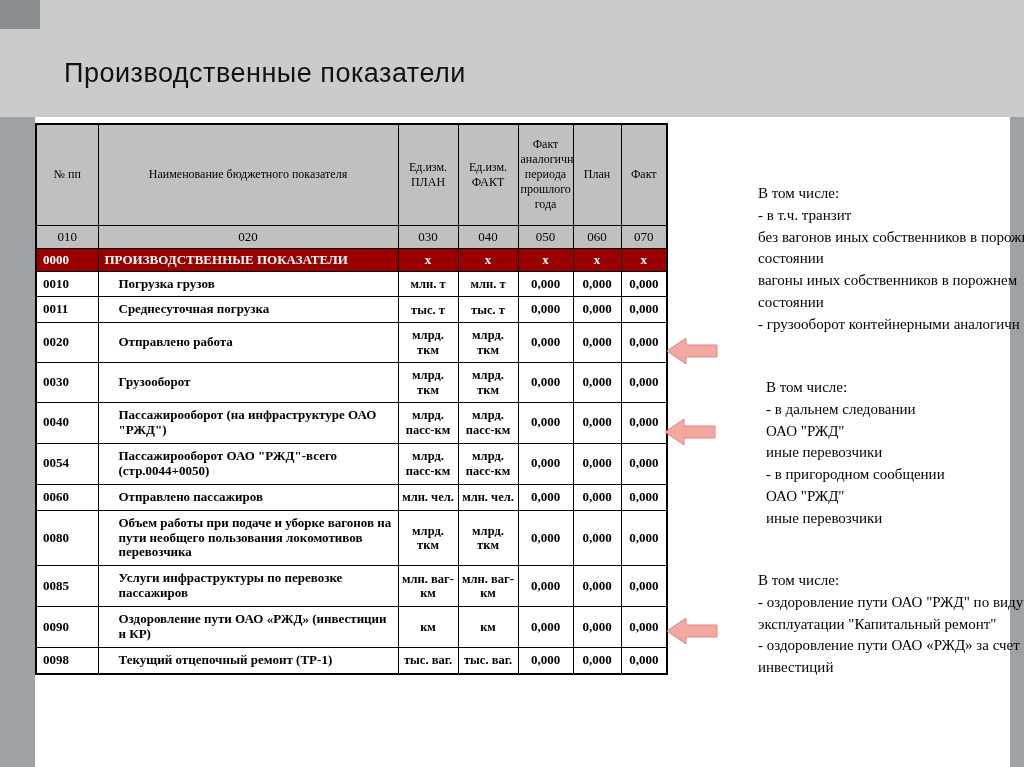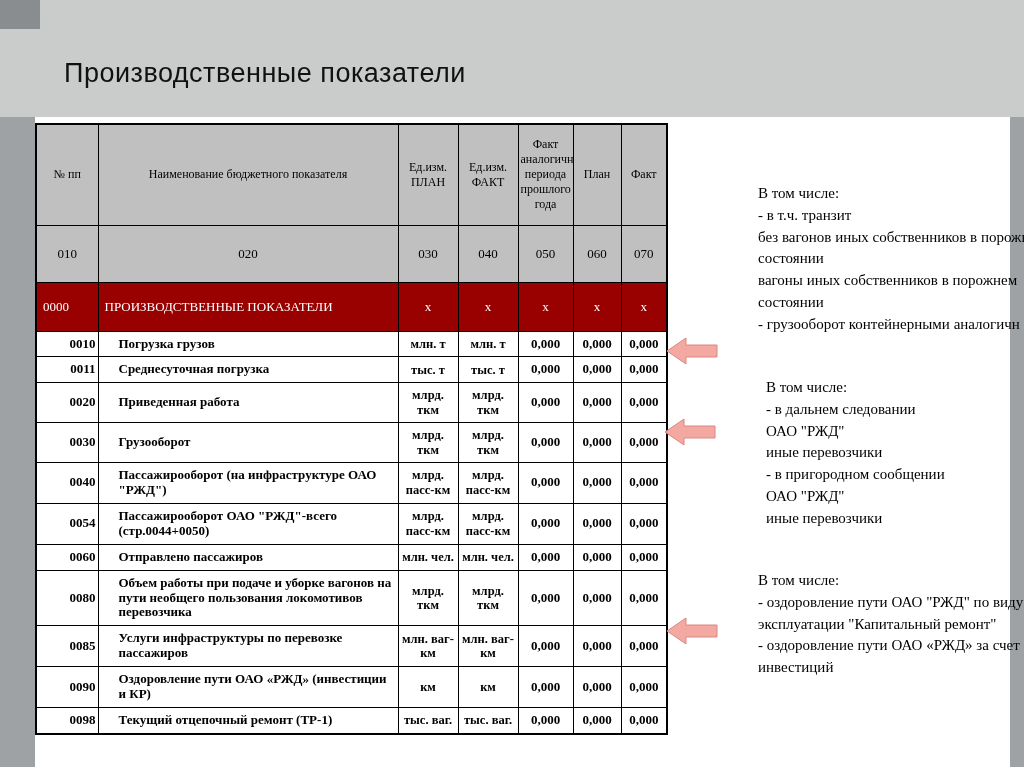--- a/index.html
+++ b/index.html
@@ -45,35 +45,35 @@
   }
   table.indicators { border: 2px solid #000000; }
   thead th {
     background: var(--header-bg, #c0c0c0);
     font-weight: normal; font-size: 12px; line-height: 1.25;
     height: 101px; vertical-align: middle; text-align: center;
     padding: 2px;
   }
   tr.code-row td {
     background: var(--header-bg, #c0c0c0);
-    text-align: center; font-size: 13px; padding: 20px 2px;
+    text-align: center; font-size: 13px; padding: 3px 2px;
     font-weight: normal;
   }
   tr.section-row td {
     background: var(--section-bg, #990000);
-    color: #ffffff; font-weight: normal; font-size: 13px;
-    padding: 16px 4px; text-align: center;
+    color: #ffffff; font-weight: bold; font-size: 13px;
+    padding: 3px 4px; text-align: center;
   }
   tr.section-row td.code-cell { text-align: left; padding-left: 6px; }
   tr.section-row td.name-cell { text-align: left; padding-left: 6px; }
   tr.data-row td {
     font-size: 13px; font-weight: bold; text-align: center;
     padding: 5px 2px; line-height: 1.15; vertical-align: middle;
   }
-  tr.data-row td.code-cell { text-align: right; padding-left: 6px; margin-left: 45px; }
+  tr.data-row td.code-cell { text-align: left; padding-left: 6px; margin-left: 45px; }
   tr.data-row td.name-cell { text-align: left; padding-left: 20px; padding-right: 4px; font-size: 13px; }
   tr.data-row td.unit-cell { font-size: 12.5px; }
   .annotation {
     position: absolute;
     font-family: "Liberation Serif", serif;
     font-size: 15px; line-height: 1.45; color: #000000; margin-left: 42px;
   }
   .annotation-1 { left: 716px; top: 183px; width: 300px; }
   .annotation-2 { left: 724px; top: 377px; width: 288px; }
   .annotation-3 { left: 716px; top: 570px; width: 300px; }
@@ -145,21 +145,21 @@
         <td class="code-cell">0011</td>
         <td class="name-cell">Среднесуточная погрузка</td>
         <td class="unit-cell">тыс. т</td>
         <td class="unit-cell">тыс. т</td>
         <td class="val-cell">0,000</td>
         <td class="val-cell">0,000</td>
         <td class="val-cell">0,000</td>
       </tr>
       <tr class="data-row">
         <td class="code-cell">0020</td>
-        <td class="name-cell">Приведенная работа</td>
+        <td class="name-cell">Отправлено работа</td>
         <td class="unit-cell">млрд. ткм</td>
         <td class="unit-cell">млрд. ткм</td>
         <td class="val-cell">0,000</td>
         <td class="val-cell">0,000</td>
         <td class="val-cell">0,000</td>
       </tr>
       <tr class="data-row">
         <td class="code-cell">0030</td>
         <td class="name-cell">Грузооборот</td>
         <td class="unit-cell">млрд. ткм</td>

